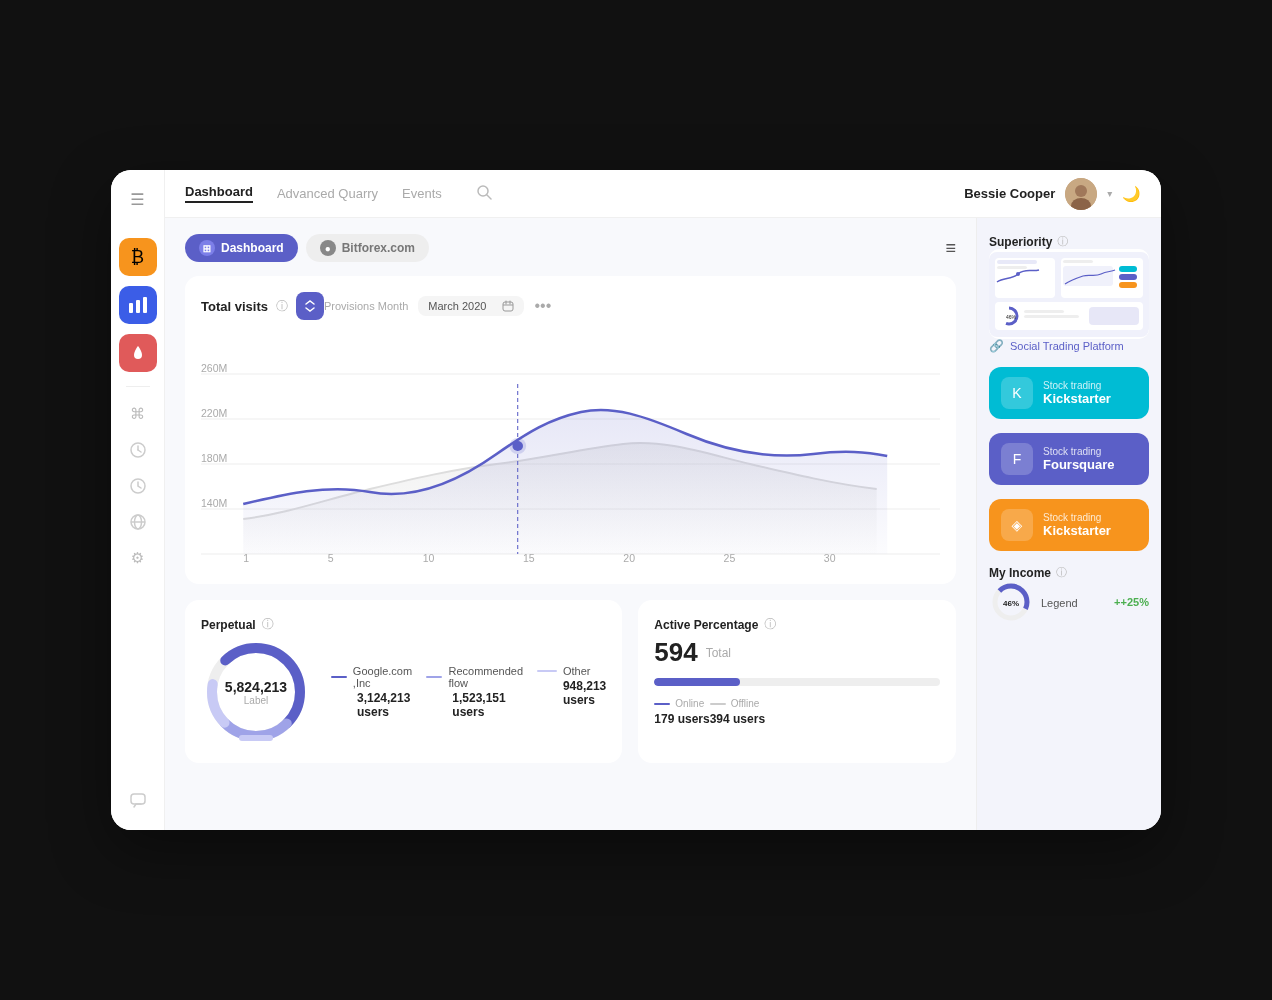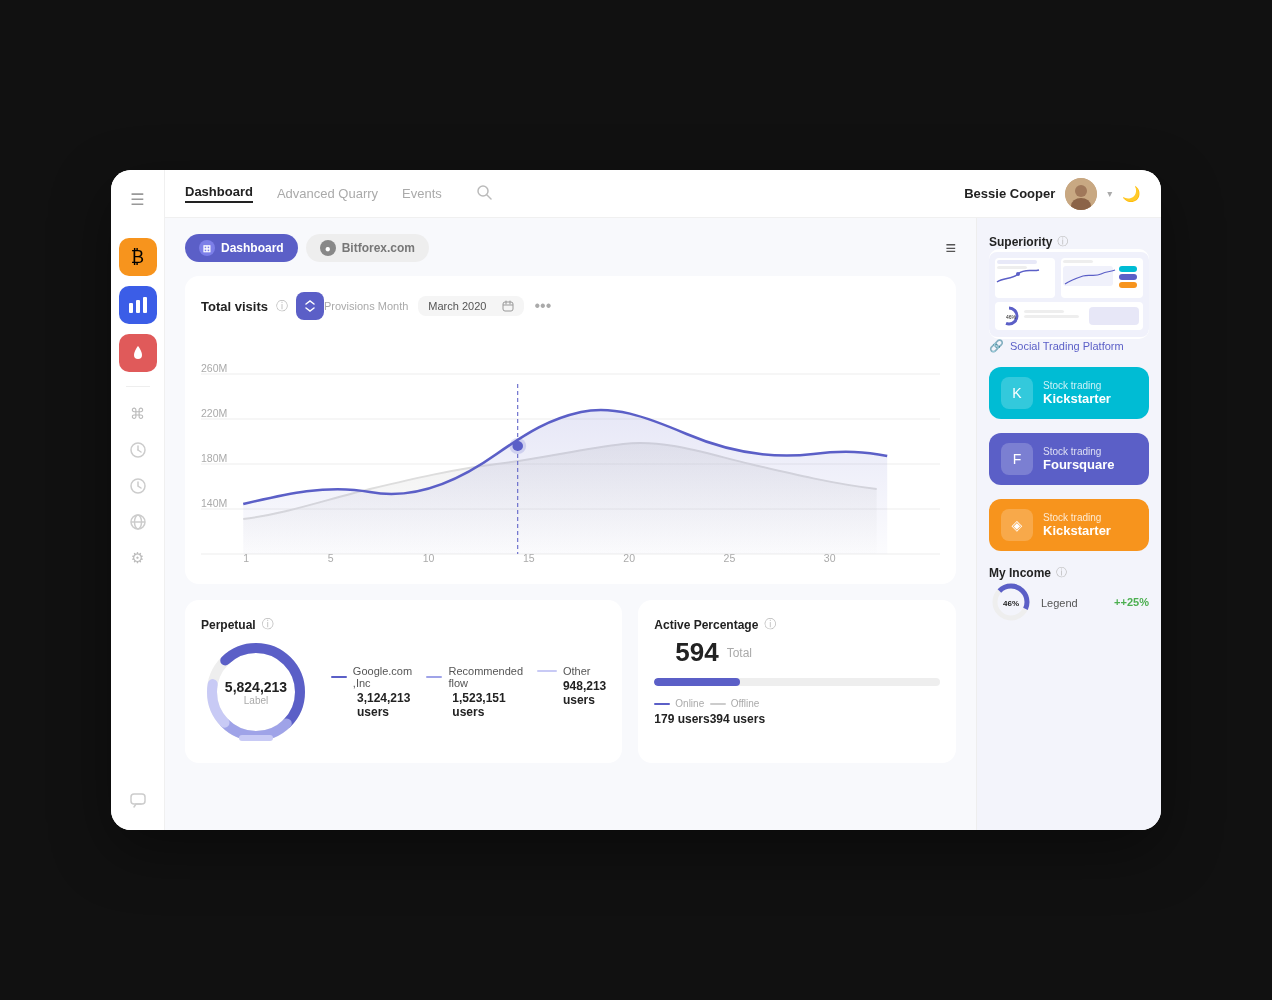--- a/index.html
+++ b/index.html
@@ -232,21 +232,21 @@
     .legend-name { font-size: 11px; color: #555; }
     .legend-count { font-size: 12px; font-weight: 600; color: #222; margin-left: 26px; }
 
     .active-pct-card {
       background: #fff;
       border-radius: 14px;
       padding: 16px;
       flex: 1;
     }
     .active-count-row { display: flex; align-items: center; gap: 8px; margin-bottom: 10px; }
-    .active-number { font-size: 26px; font-weight: 700; color: #222; margin-left: 21px; }
+    .active-number { font-size: 26px; font-weight: 700; color: #222; }
     .active-label-text { font-size: 12px; color: #aaa; }
     .progress-bar-wrap { background: #eee; border-radius: 6px; height: 8px; margin-bottom: 12px; overflow: hidden; }
     .progress-bar-fill { height: 100%; border-radius: 6px; background: #5b5fc7; }
     .online-offline-row { display: flex; }
     .ol-item { display: flex; flex-direction: column; gap: 3px; }
     .ol-label-row { display: flex; align-items: center; gap: 5px; font-size: 10px; color: #aaa; }
     .ol-dot { width: 16px; height: 2px; border-radius: 2px; }
     .ol-dot-online { background: #5b5fc7; }
     .ol-dot-offline { background: #ccc; }
     .ol-value { font-size: 12px; font-weight: 700; color: #222; }

